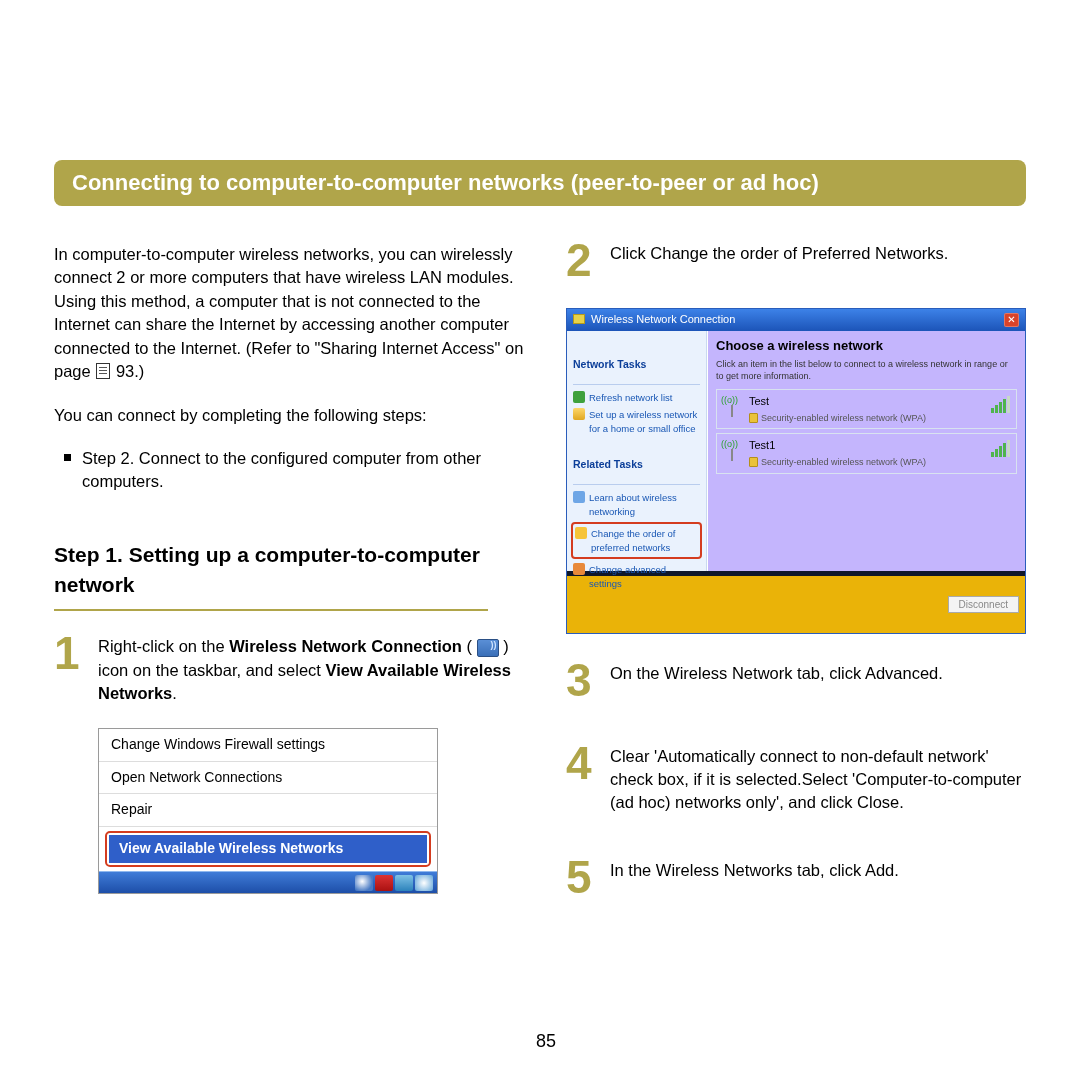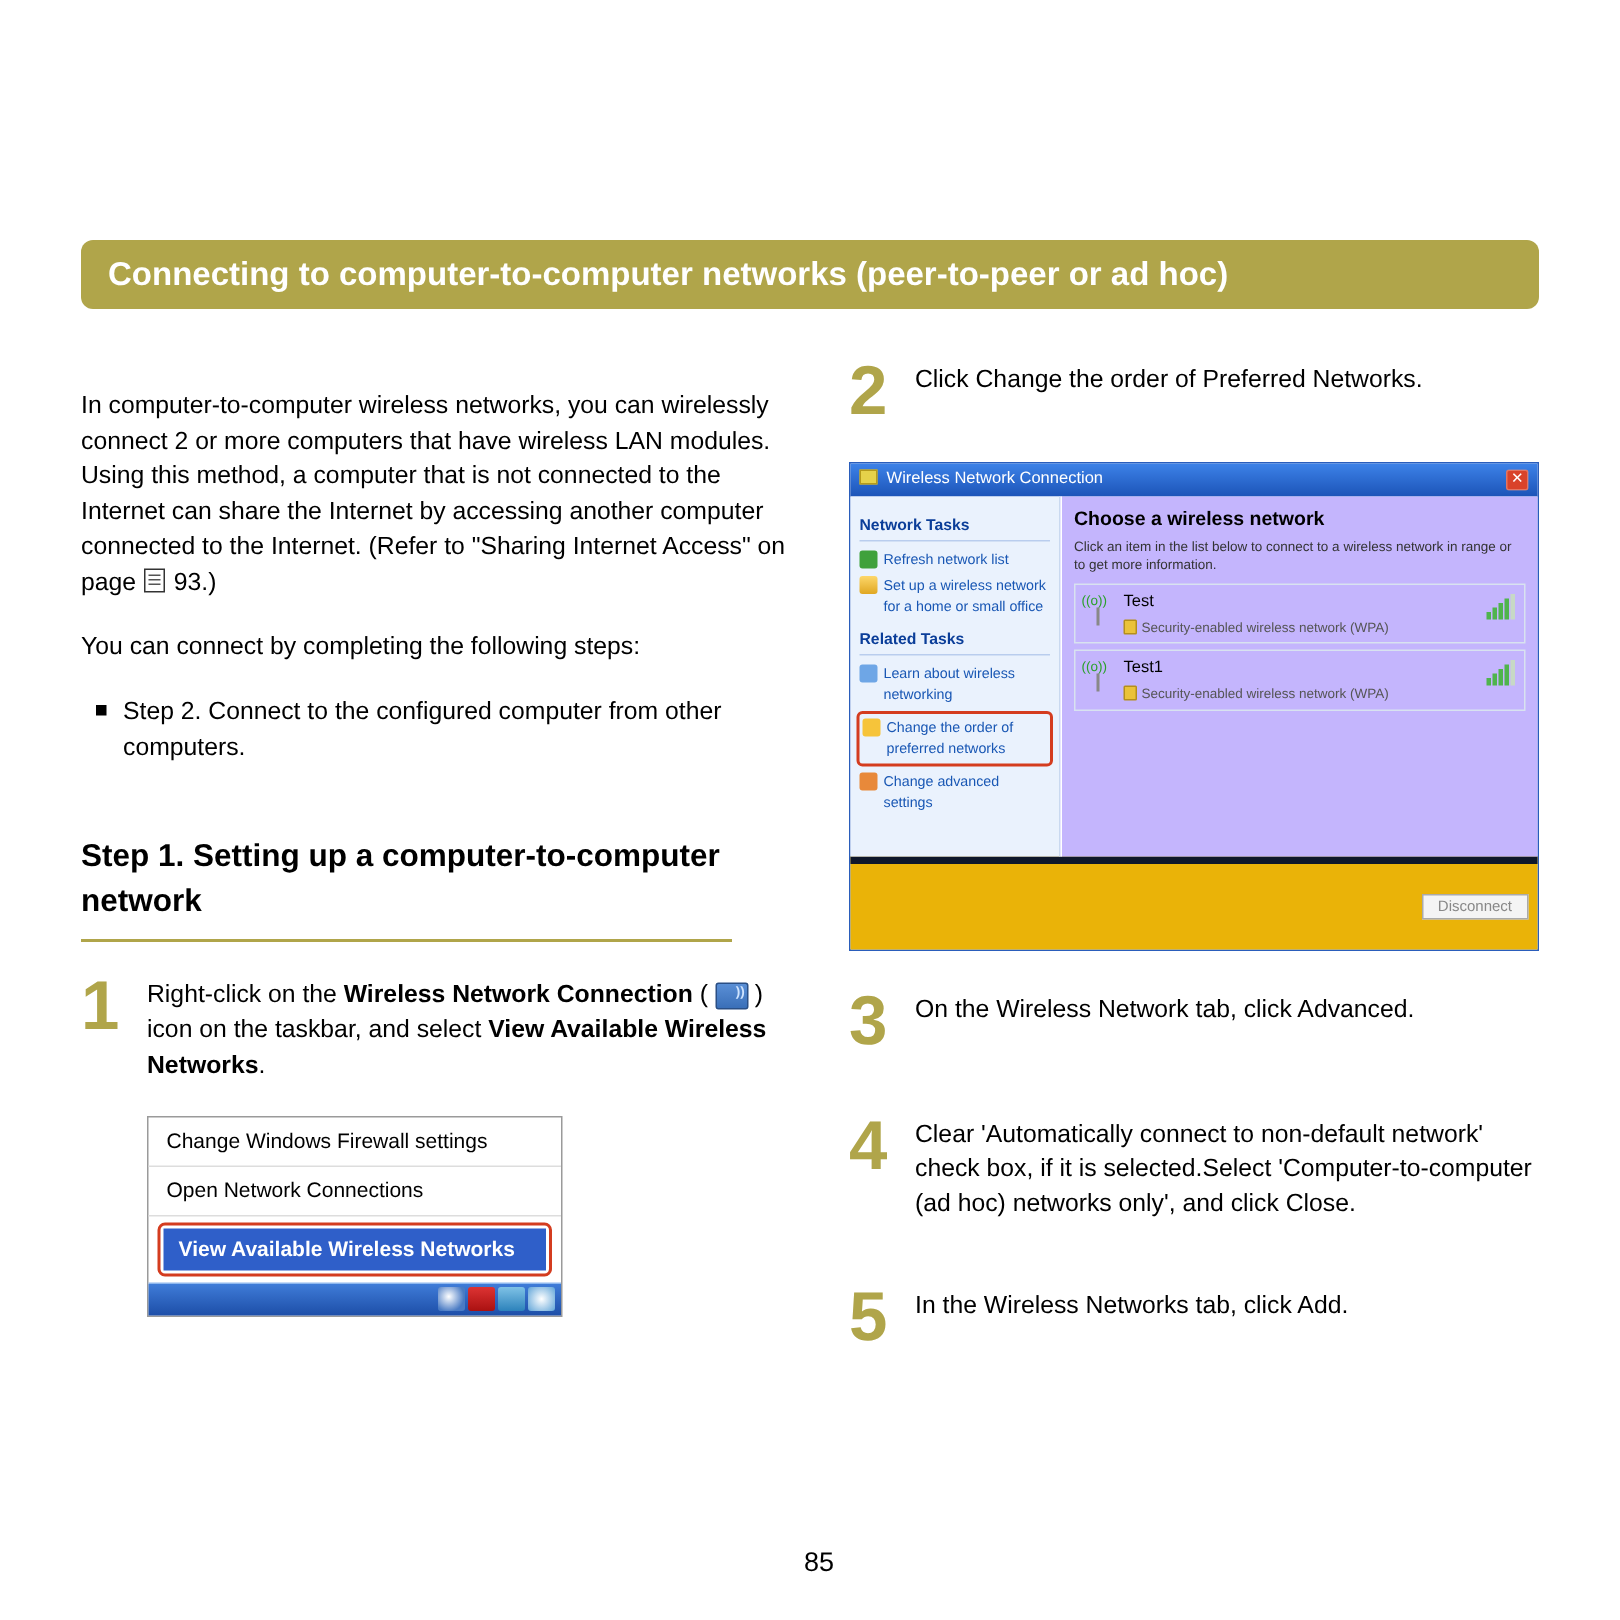--- a/index.html
+++ b/index.html
@@ -92,21 +92,21 @@
     vertical-align: -4px;
   }
   .tray-icon::after {
     content: "))"; position: absolute; right: 1px; top: -1px;
     color: #cfe4ff; font-size: 9px; font-weight: bold;
   }
 
   
   .ctx-menu {
     margin: 22px 0 0 44px;
-    width: 277px;
+    width: 340px;
     border: 1px solid #9a9a9a;
     background: #fff;
     font-size: 14px;
   }
   .ctx-menu .item {
     padding: 6px 12px;
     border-bottom: 1px solid #ddd;
   }
   .ctx-menu .item:last-of-type { border-bottom: none; }
   .ctx-menu .highlight-row {
@@ -165,21 +165,21 @@
     display:flex;align-items:center;justify-content:center;border:1px solid #fff4;
     font-size:10px;line-height:1;border-radius:2px;
   }
   .wifi-body { display:flex; height: 240px; }
   .wifi-side {
     width: 140px;
     background: #eaf2fd;
     border-right: 1px solid #c9d9f0;
     padding: 6px 6px;
   }
-  .wifi-side .hdr { color:#0b3e99;font-weight:bold;font-size:10.5px;border-bottom:1px solid #b9cdee;padding-bottom:2px;margin-bottom:4px;margin-top:6px;}
+  .wifi-side .hdr { color:#0b3e99;font-weight:bold;font-size:10.5px;border-bottom:1px solid #b9cdee;padding-bottom:12px;margin-bottom:4px;margin-top:20px;}
   .wifi-side .lnk { display:flex;gap:4px;color:#1957b4;padding:2px 0;font-size:9.5px;align-items:flex-start; }
   .wifi-side .lnk .ic{width:12px;height:12px;flex:none;border-radius:2px;}
   .ic-refresh{background:#3fa13c;}
   .ic-setup{background:linear-gradient(#fdd76a,#e0a722);}
   .ic-learn{background:#6ea6e6;}
   .ic-star{background:#f6c43a;}
   .ic-adv{background:#e8893a;}
   .wifi-side .boxlnk{border:2px solid #d43c1f;border-radius:4px;padding:1px 2px;margin:2px -2px;}
   .wifi-main { flex:1; padding: 6px 8px; background:#c4b5fd; border-left:1px solid #fff;}
   .wifi-main h4{font-size:13px;font-weight:bold;margin-bottom:2px;}
@@ -238,20 +238,21 @@
       <div class="body">
         <span>Right-click on the </span><span class="bold">Wireless Network Connection</span><span> ( </span><span class="tray-icon-wrap">
             <span class="tray-icon"></span>
           </span><span> ) icon on the taskbar, and select </span><span class="bold">View Available Wireless Networks</span><span>.</span>
       </div>
     </div>
 
     <div class="ctx-menu">
       <div class="item">Change Windows Firewall settings</div>
       <div class="item">Open Network Connections</div>
+      <div class="item">Repair</div>
       <div class="highlight-row">
         <div class="highlight-box">
           <div class="sel">View Available Wireless Networks</div>
         </div>
       </div>
       <div class="taskbar-strip">
         <span class="i1"></span>
         <span class="i2"></span>
         <span class="i3"></span>
         <span class="i4"></span>

